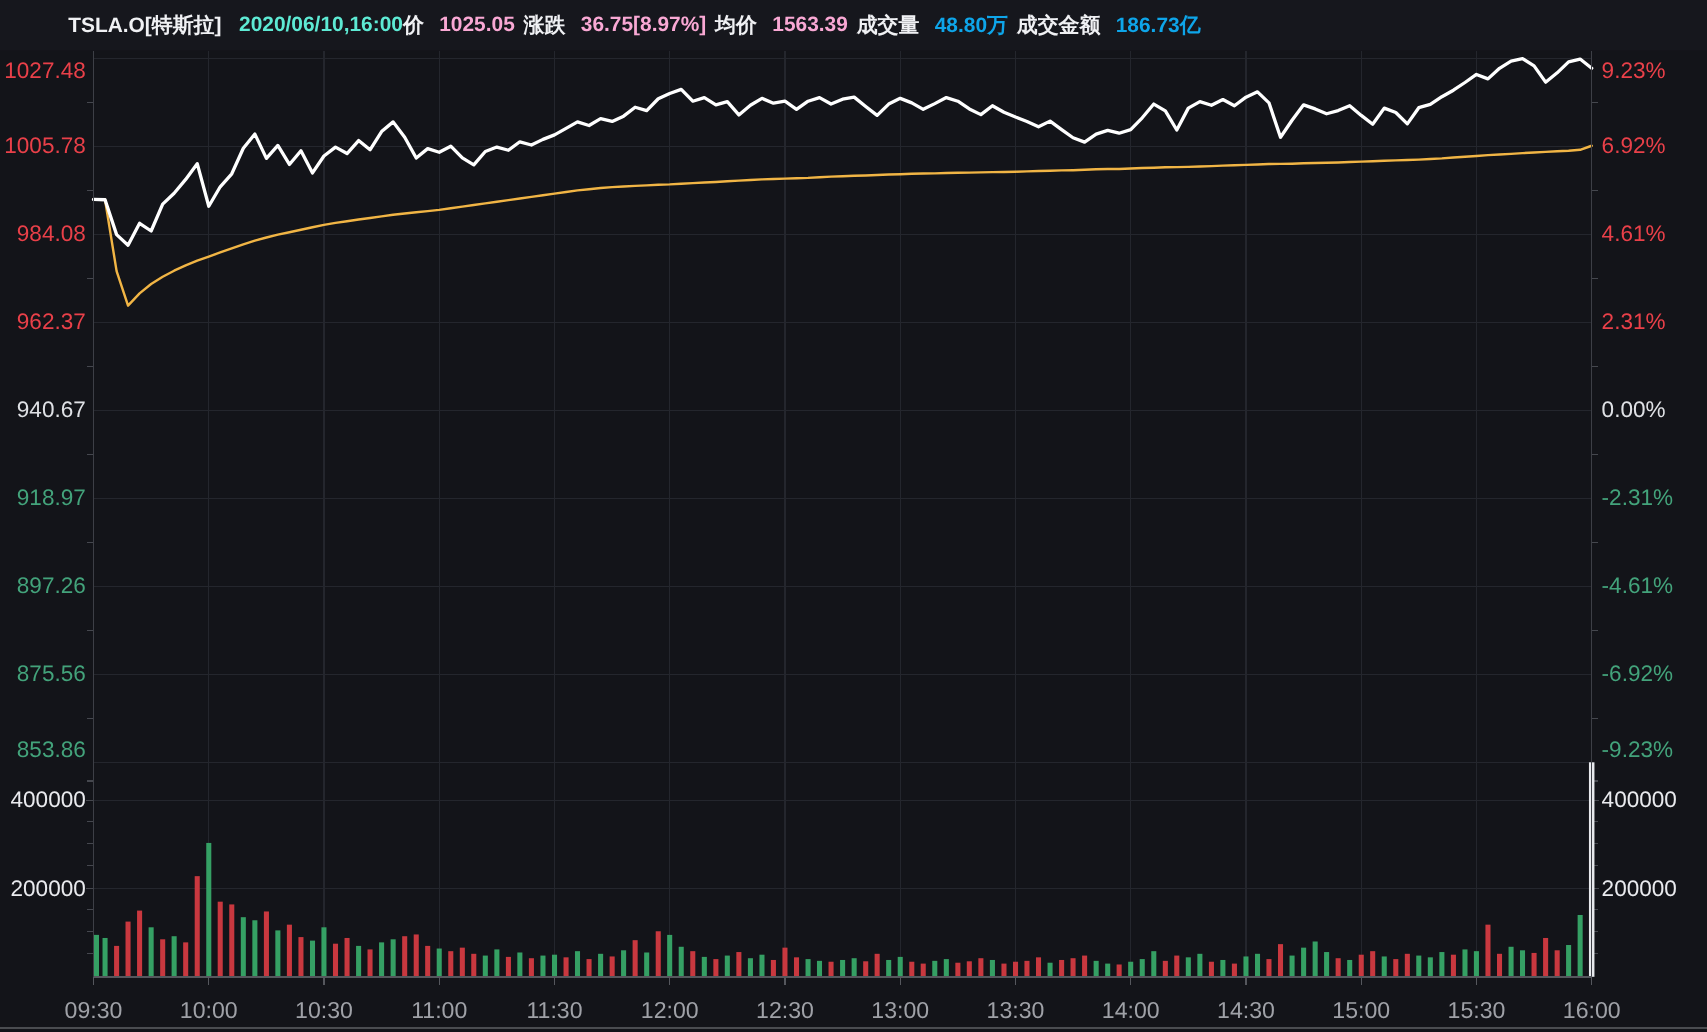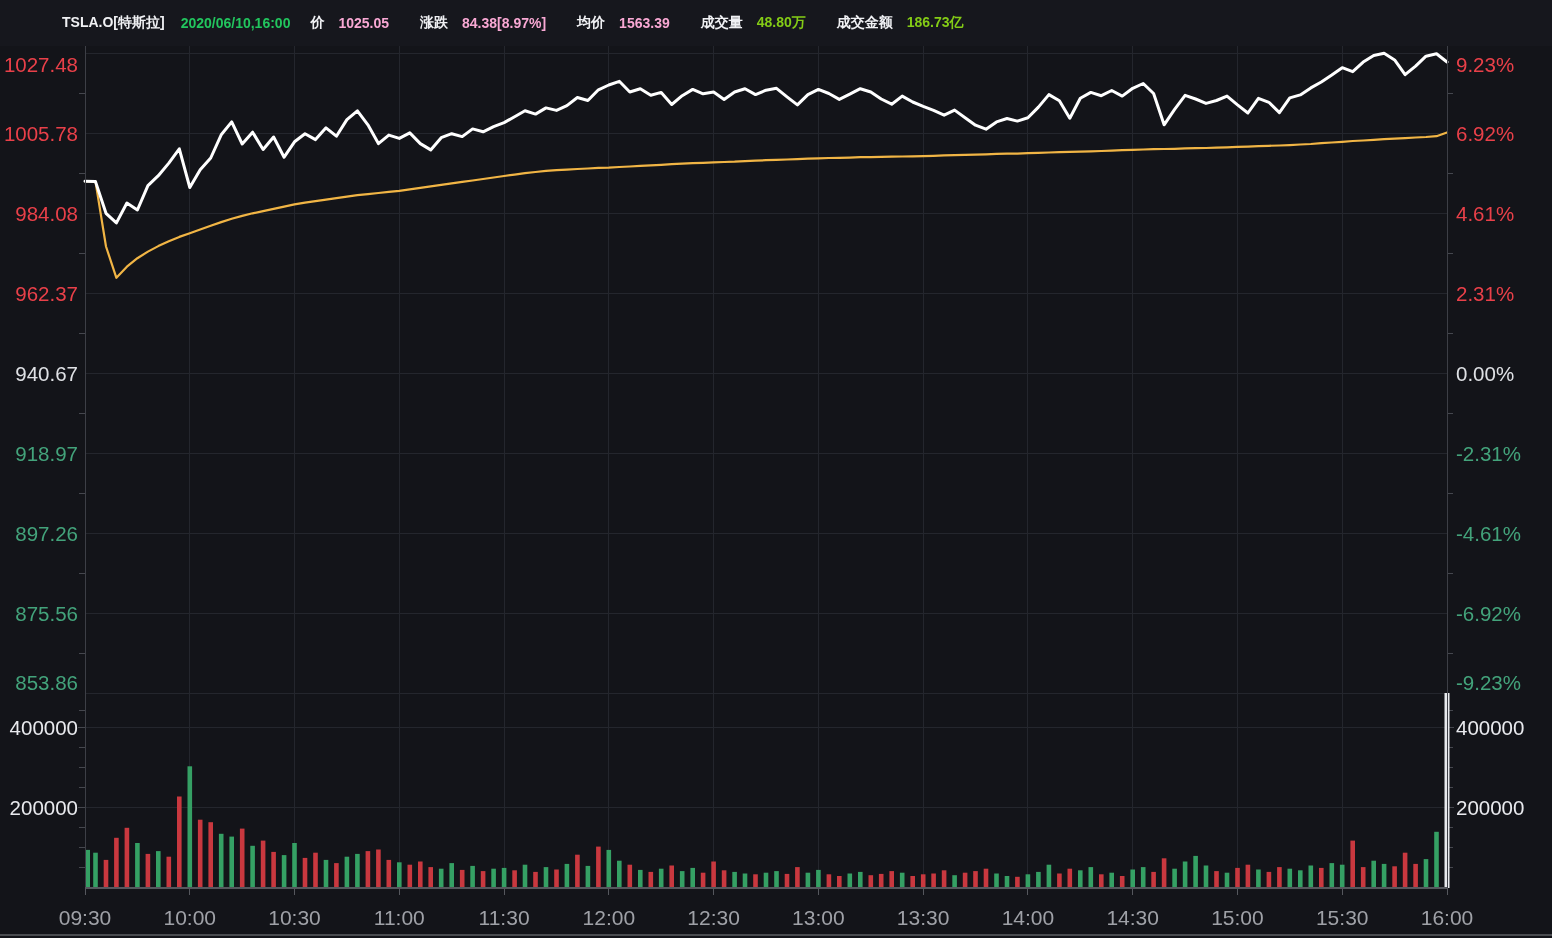--- a/index.html
+++ b/index.html
@@ -1,42 +1,42 @@
 <!DOCTYPE html>
 <html><head>
 <meta charset="utf-8">
 <style>
   html,body{margin:0;padding:0;background:#131419;width:1552px;height:938px;overflow:hidden;
     font-family:"Liberation Sans","DejaVu Sans",sans-serif;}
   .app{position:relative;width:1552px;height:938px;background:#131419;}
   .quote-header{position:absolute;left:0;top:0;width:1552px;height:46px;background:#16171d;
     display:flex;align-items:center;padding-left:62px;box-sizing:border-box;
-    font-size:14px;font-weight:700;white-space:nowrap;}
+    font-size:19px;font-weight:700;white-space:nowrap;}
   .quote-header span{display:inline-block;}
   .qh-sym{color:#f0f1f4;margin-right:16px;}
-  .qh-dt{color:#22c55e;margin-right:20px;}
-  .qh-lbl{color:#f0f1f4;margin-left:31px;margin-right:14px;}
+  .qh-dt{color:#5eead4;}
+  .qh-lbl{color:#f0f1f4;margin-left:8px;margin-right:14px;}
   .qh-lbl.first{margin-left:0;}
   .qh-red{color:#f9a8d4;}
-  .qh-white{color:#84cc16;}
+  .qh-white{color:#0ea5e9;}
   #chart-wrap{position:absolute;left:0;top:0;width:1552px;height:834px;border-radius:32px;}
   svg text{font-family:"Liberation Sans","DejaVu Sans",sans-serif;}
 </style>
 </head>
 <body>
 
 <div class="app">
 
   <header class="quote-header">
     <span class="qh-sym">TSLA.O[特斯拉]</span>
     <span class="qh-dt">2020/06/10,16:00</span>
     <span class="qh-lbl first">价</span>
     <span class="qh-red">1025.05</span>
     <span class="qh-lbl">涨跌</span>
-    <span class="qh-red">84.38[8.97%]</span>
+    <span class="qh-red">36.75[8.97%]</span>
     <span class="qh-lbl">均价</span>
     <span class="qh-red">1563.39</span>
     <span class="qh-lbl">成交量</span>
     <span class="qh-white">48.80万</span>
     <span class="qh-lbl">成交金额</span>
     <span class="qh-white">186.73亿</span>
   </header>
 
   <div id="chart-wrap">
     <svg id="chart-svg" width="1552" height="938" viewBox="0 0 1552 938">

